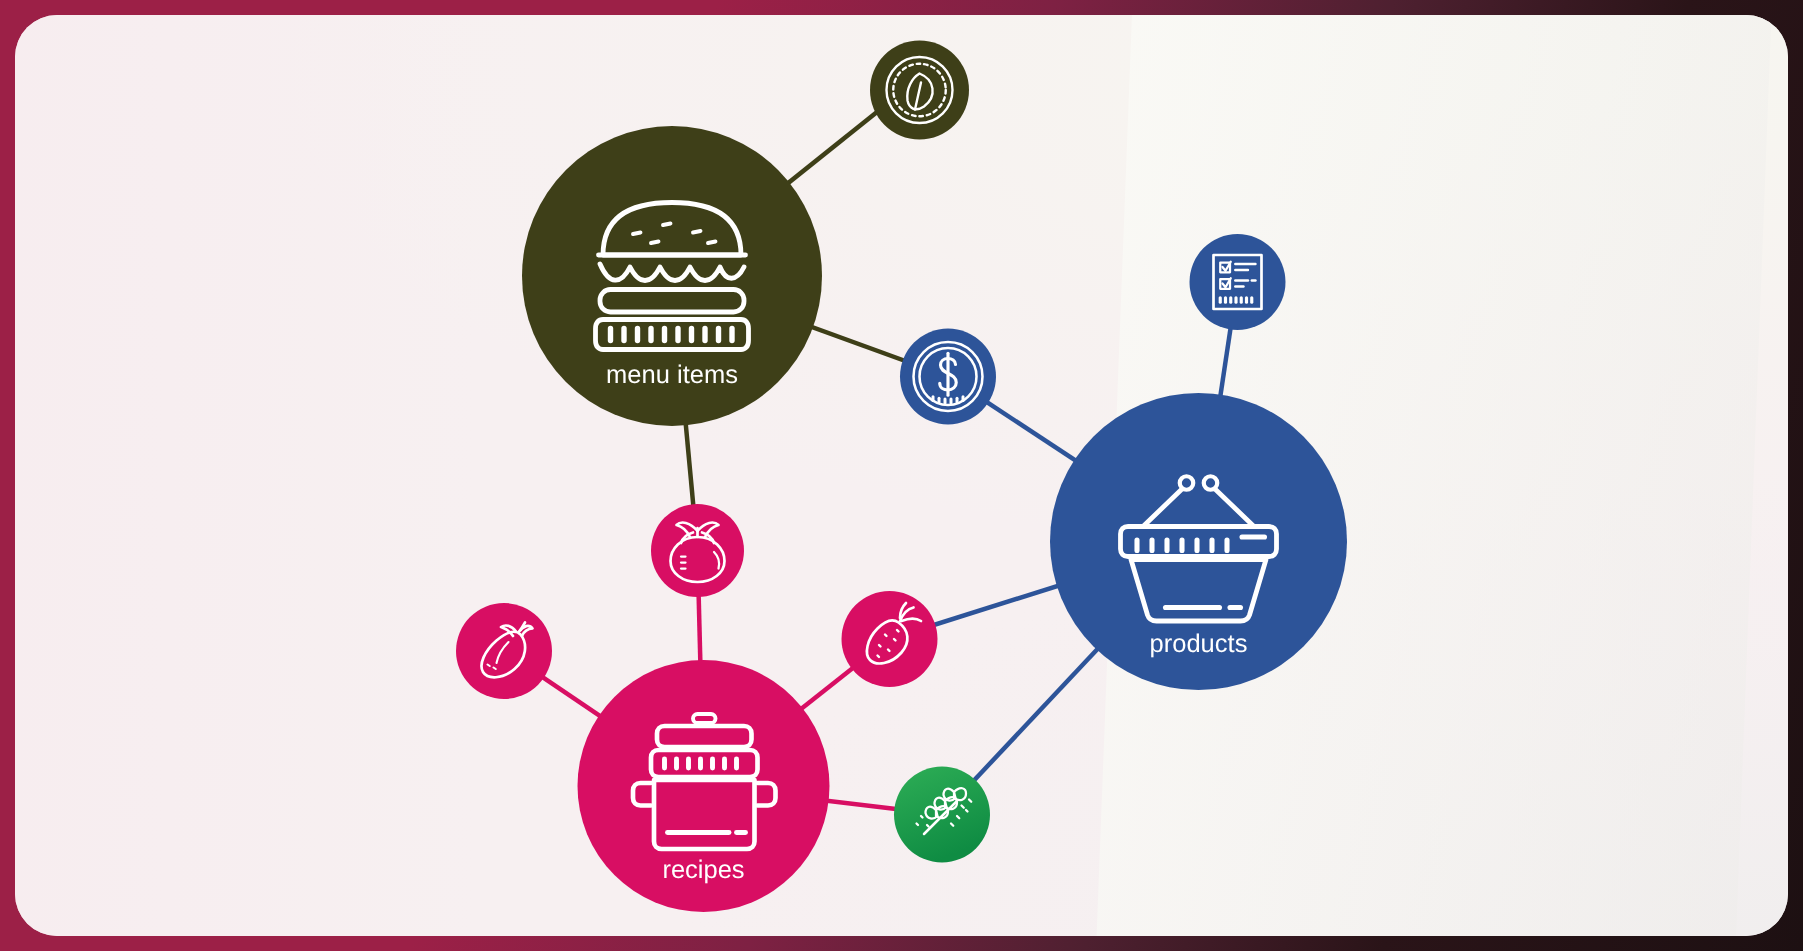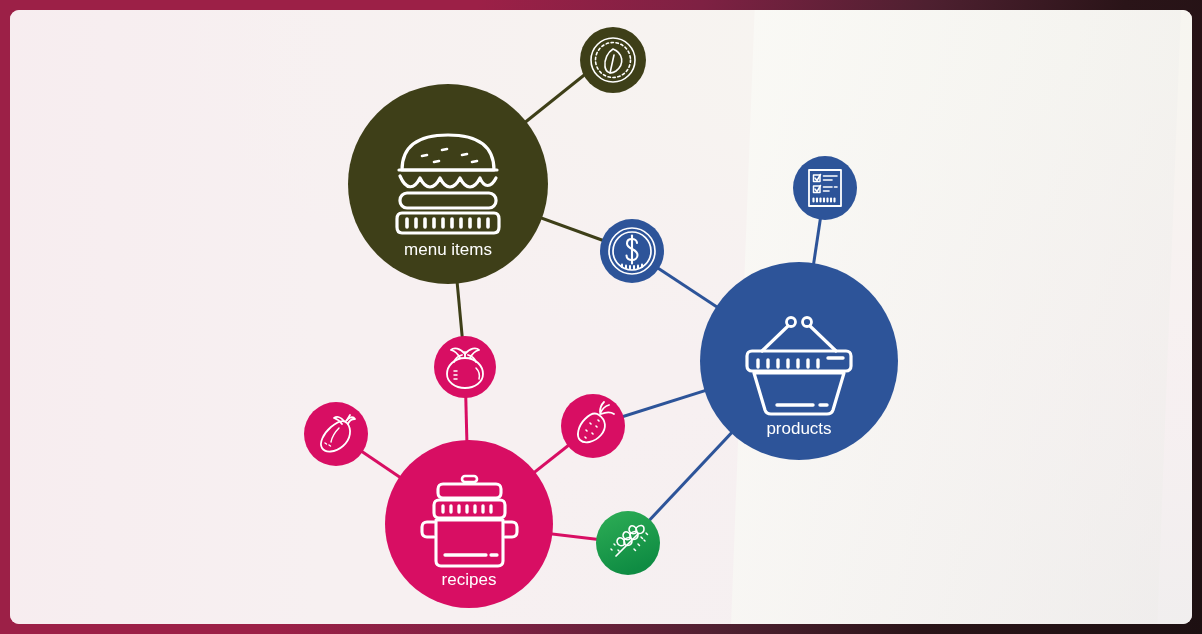--- a/index.html
+++ b/index.html
@@ -10,21 +10,21 @@
     font-family:"Liberation Sans", sans-serif;
   }
   body {
     background: linear-gradient(108deg, #9c2047 0%, #9c2047 34%, #7e2143 50%, #4e2030 66%, #2a1418 80%, #1d1012 100%);
     position:relative;
   }
   #frame {
     position:absolute;
     left:10px; top:10px;
     width:1182px; height:614px;
-    border-radius:9px;
+    border-radius:28px;
     overflow:hidden;
     background:#f7f0f1;
     padding-left:16px;
   }
   
   .sheen-a {
     position:absolute; inset:0;
     background:
       radial-gradient(120% 90% at 88% 6%, rgba(247,247,240,0.95) 0%, rgba(247,244,240,0.45) 38%, rgba(247,240,241,0) 62%),
       radial-gradient(90% 70% at 100% 100%, rgba(240,238,238,0.9) 0%, rgba(243,239,240,0.3) 45%, rgba(247,240,241,0) 70%);

